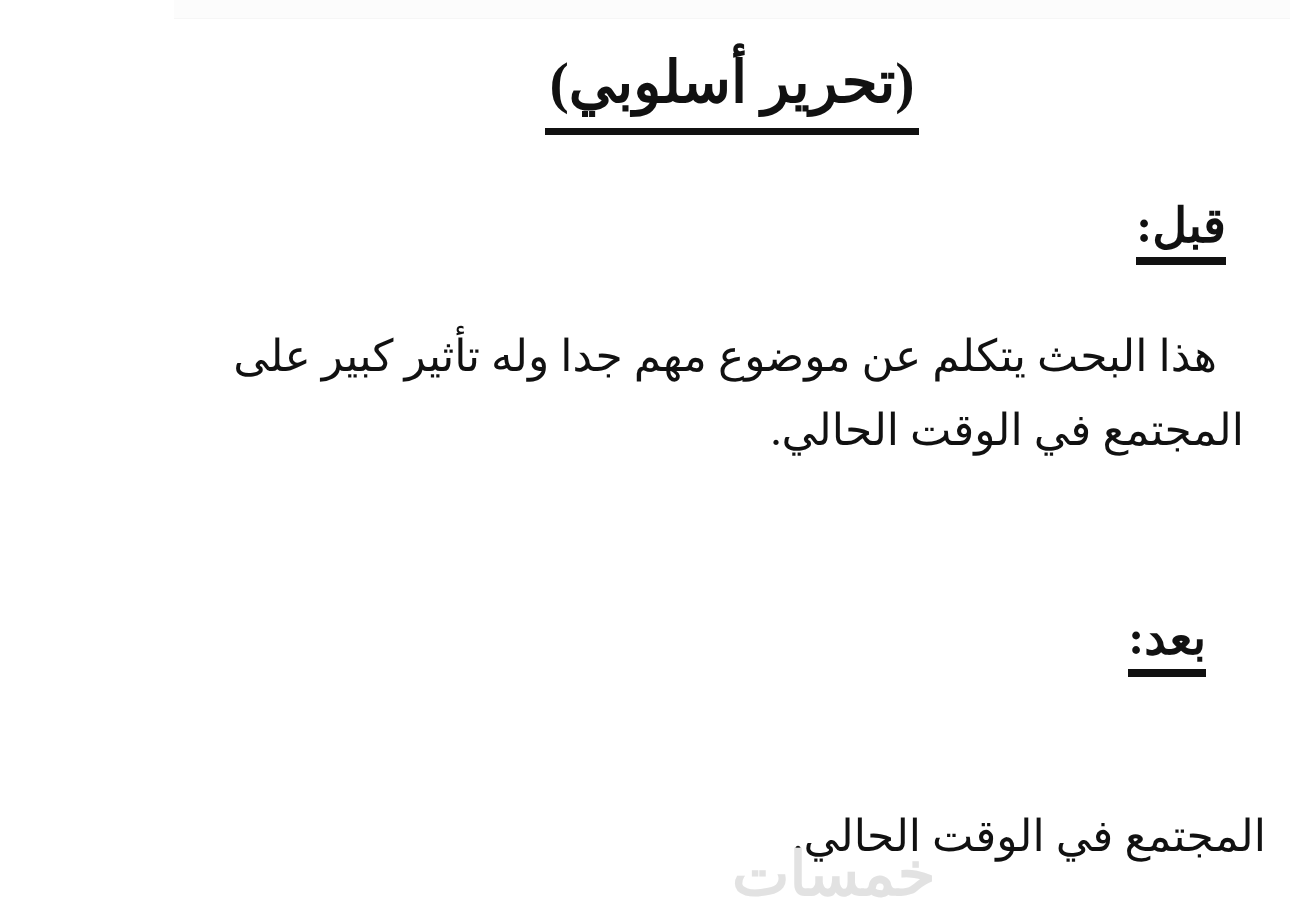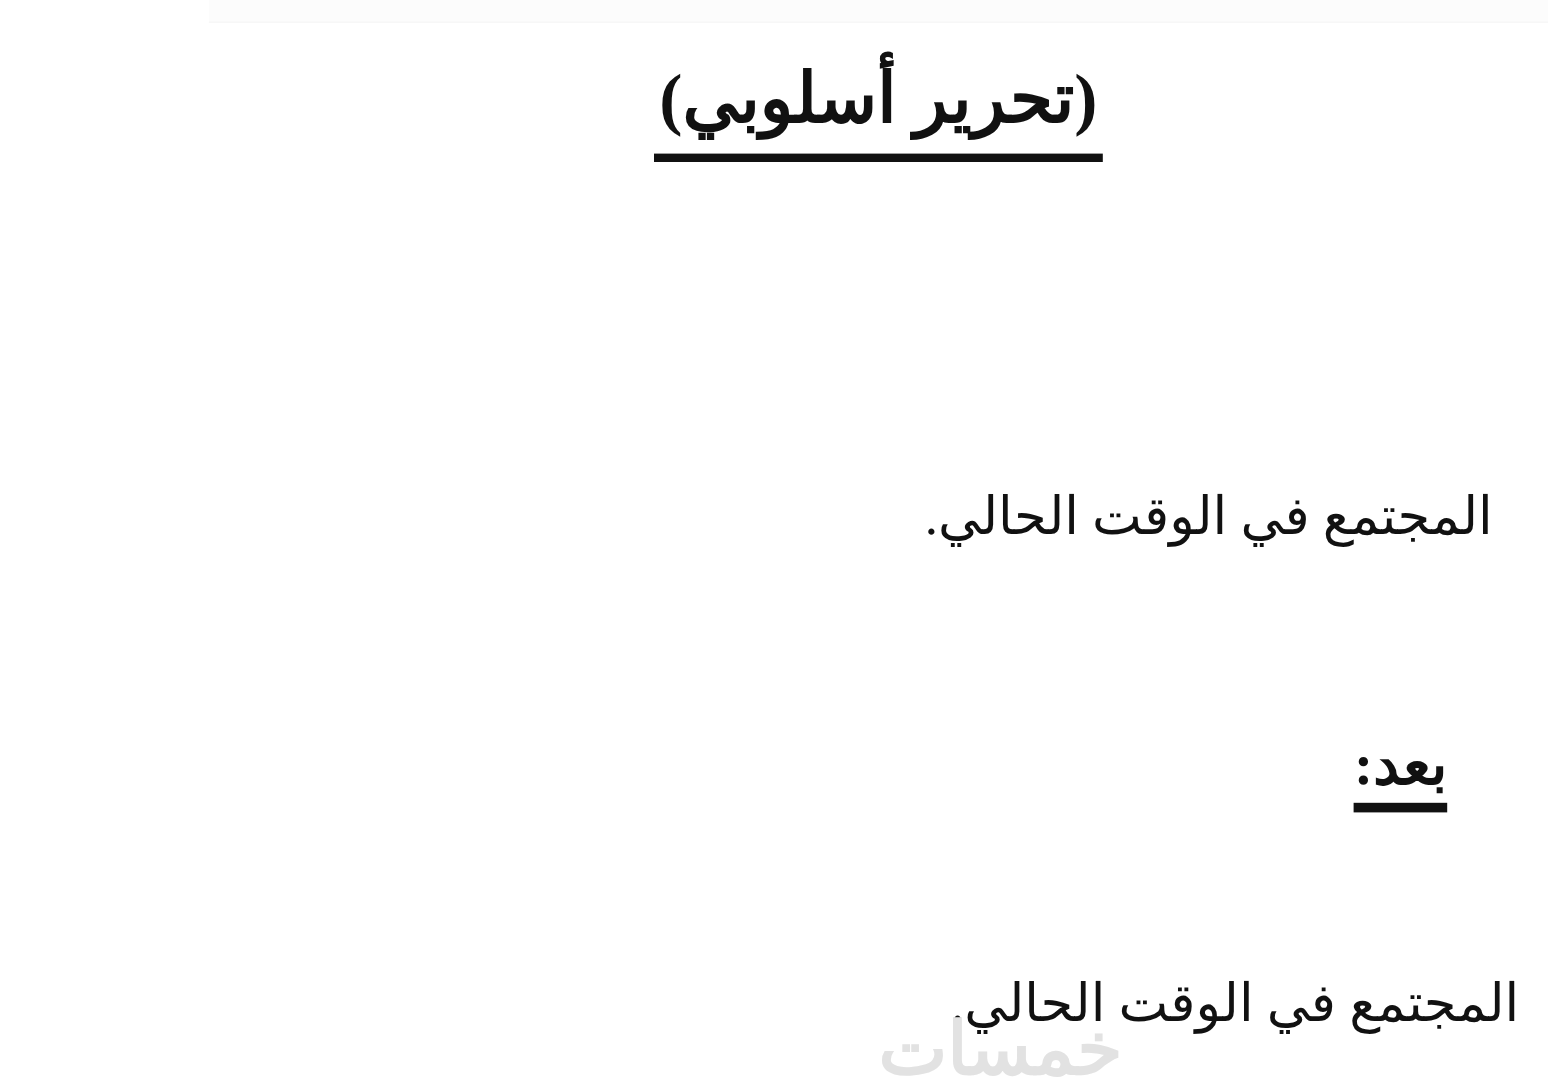--- a/index.html
+++ b/index.html
@@ -87,21 +87,25 @@
 <body>
 
 <div class="page">
 
   <div class="top-band"></div>
 
   <div class="doc-title">
     <span class="underlined">(تحرير أسلوبي)</span>
   </div>
 
+  <div class="section-heading heading-before">
+    <span class="underlined">قبل:</span>
+  </div>
 
+  <div class="body-line p1-l1">هذا البحث يتكلم عن موضوع مهم جدا وله تأثير كبير على</div>
 
   <div class="body-line p1-l2">المجتمع في الوقت الحالي.</div>
 
   <div class="section-heading heading-after">
     <span class="underlined">بعد:</span>
   </div>
 
 
   <div class="body-line p2-l2">المجتمع في الوقت الحالي.</div>
 

